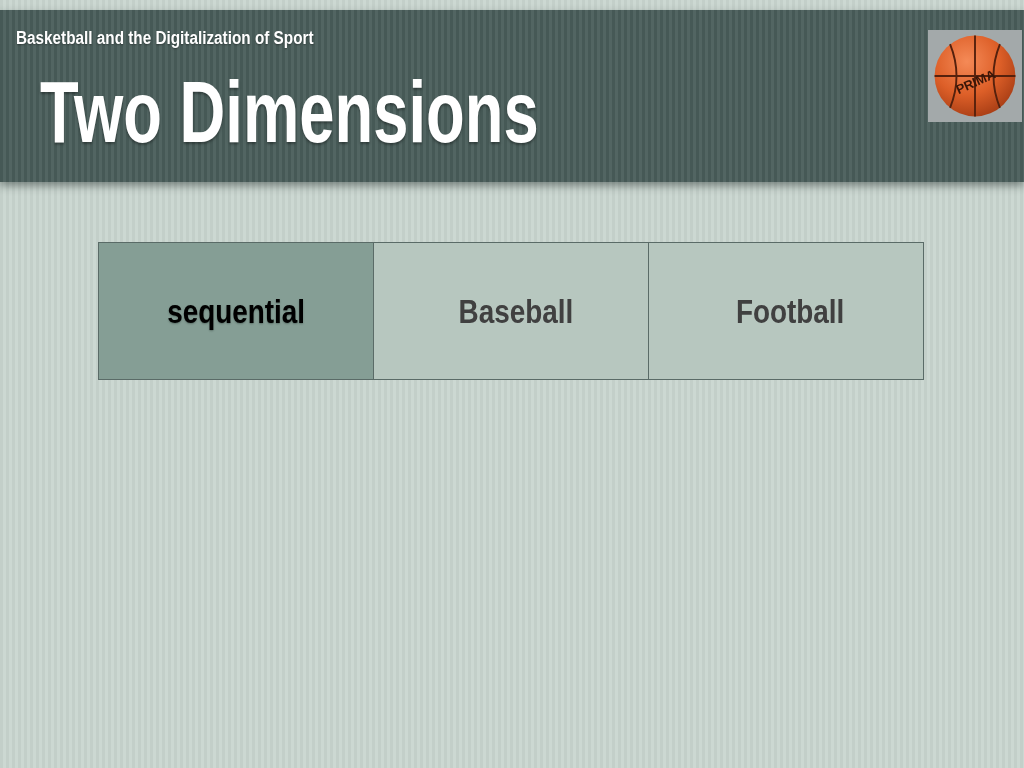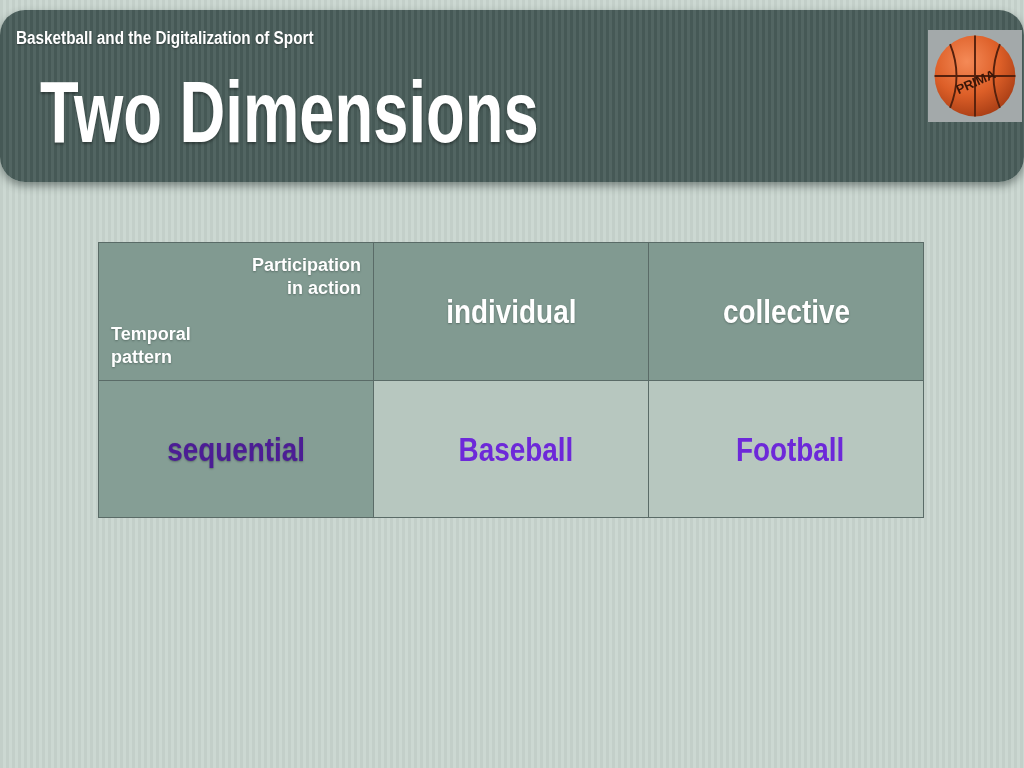--- a/index.html
+++ b/index.html
@@ -9,21 +9,20 @@
   .slide {
     position:relative; width:1024px; height:768px;
     background: repeating-linear-gradient(90deg, #c3cfc9 0px, #c3cfc9 3px, #ccd8d2 3px, #ccd8d2 6px);
   }
 
   
   .band {
     position:absolute; left:0; top:10px; width:1024px; height:172px;
     background: repeating-linear-gradient(90deg, #465956 0px, #465956 3px, #526562 3px, #526562 6px);
     box-shadow: 0 4px 8px rgba(25,35,33,0.45);
-    border-radius: 25px;
   }
   .kicker {
     position:absolute; left:16px; top:18px;
     color:#ffffff; font-weight:bold; font-size:18px;
     transform:scaleX(0.85); transform-origin:left center;
     text-shadow:0 1px 2px rgba(0,0,0,0.35);
     white-space:nowrap;
   }
   .title {
     position:absolute; left:40px; top:58px;
@@ -42,22 +41,22 @@
   .table-wrap { position:absolute; left:98px; top:242px; }
   table { border-collapse:collapse; table-layout:fixed; width:826px; }
   td {
     border:1px solid #5a6b67;
     width:275px; height:137px;
     text-align:center; vertical-align:middle;
   }
   tr.r1 td { height:138px; }
 
   .hdr  { background:#819a91; color:#ffffff; }
-  .rowhdr { background:#859e95; color:#4c1d95; }
-  .data { background:#b7c7bf; color:#6d28d9;padding-left:9px; }
+  .rowhdr { background:#859e95; color:#000000; }
+  .data { background:#b7c7bf; color:#404040;padding-left:9px; }
   .crossed { background:#cbd6d0; position:relative; padding:0; }
 
   .cellTxt {
     display:inline-block; font-weight:bold; font-size:34px;
     transform:scaleX(0.82); transform-origin:center;
     white-space:nowrap;
   }
   .hdr .cellTxt, .rowhdr .cellTxt { text-shadow:0 1px 2px rgba(35,50,46,0.4); }
 
   .corner { background:#819a91; padding:10px 12px; }
@@ -95,36 +94,20 @@
         <path d="M21 13 q15 37 0 74" stroke="#55210d" stroke-width="2.2" fill="none"></path>
         <path d="M79 13 q-15 37 0 74" stroke="#55210d" stroke-width="2.2" fill="none"></path>
         <text x="50" y="62" font-size="15" font-weight="bold" fill="#3a1608" text-anchor="middle" transform="rotate(-24 50 55)">PRIMA</text>
       </svg>
     </div>
   </div>
 
   <div class="table-wrap">
     <table>
       <tbody>
-          <tr class="r1">
-        <td class="corner">
-          <div class="corner-wrap">
-            <div class="corner-top">Participation
-in action</div>
-            <div class="corner-bottom">Temporal
-pattern</div>
-          </div>
-        </td>
-        <td class="hdr">
-          <span class="cellTxt">individual</span>
-        </td>
-        <td class="hdr">
-          <span class="cellTxt">collective</span>
-        </td>
-      </tr>
       <tr>
         <td class="rowhdr">
           <span class="cellTxt">sequential</span>
         </td>
         <td class="data">
           <span class="cellTxt">Baseball</span>
         </td>
         <td class="data">
           <span class="cellTxt">Football</span>
         </td>

